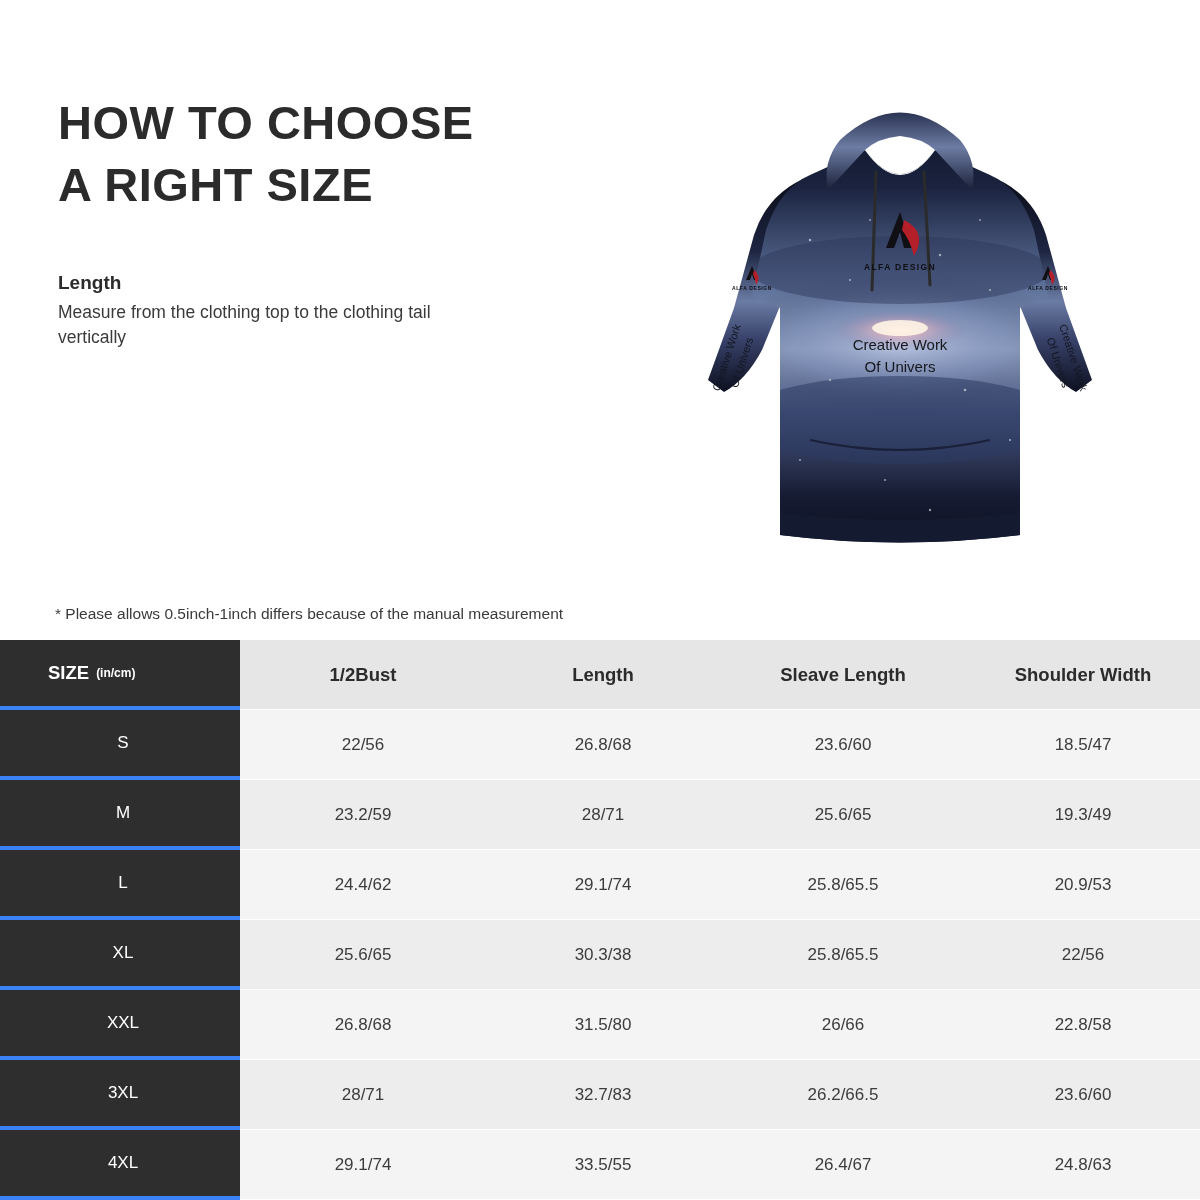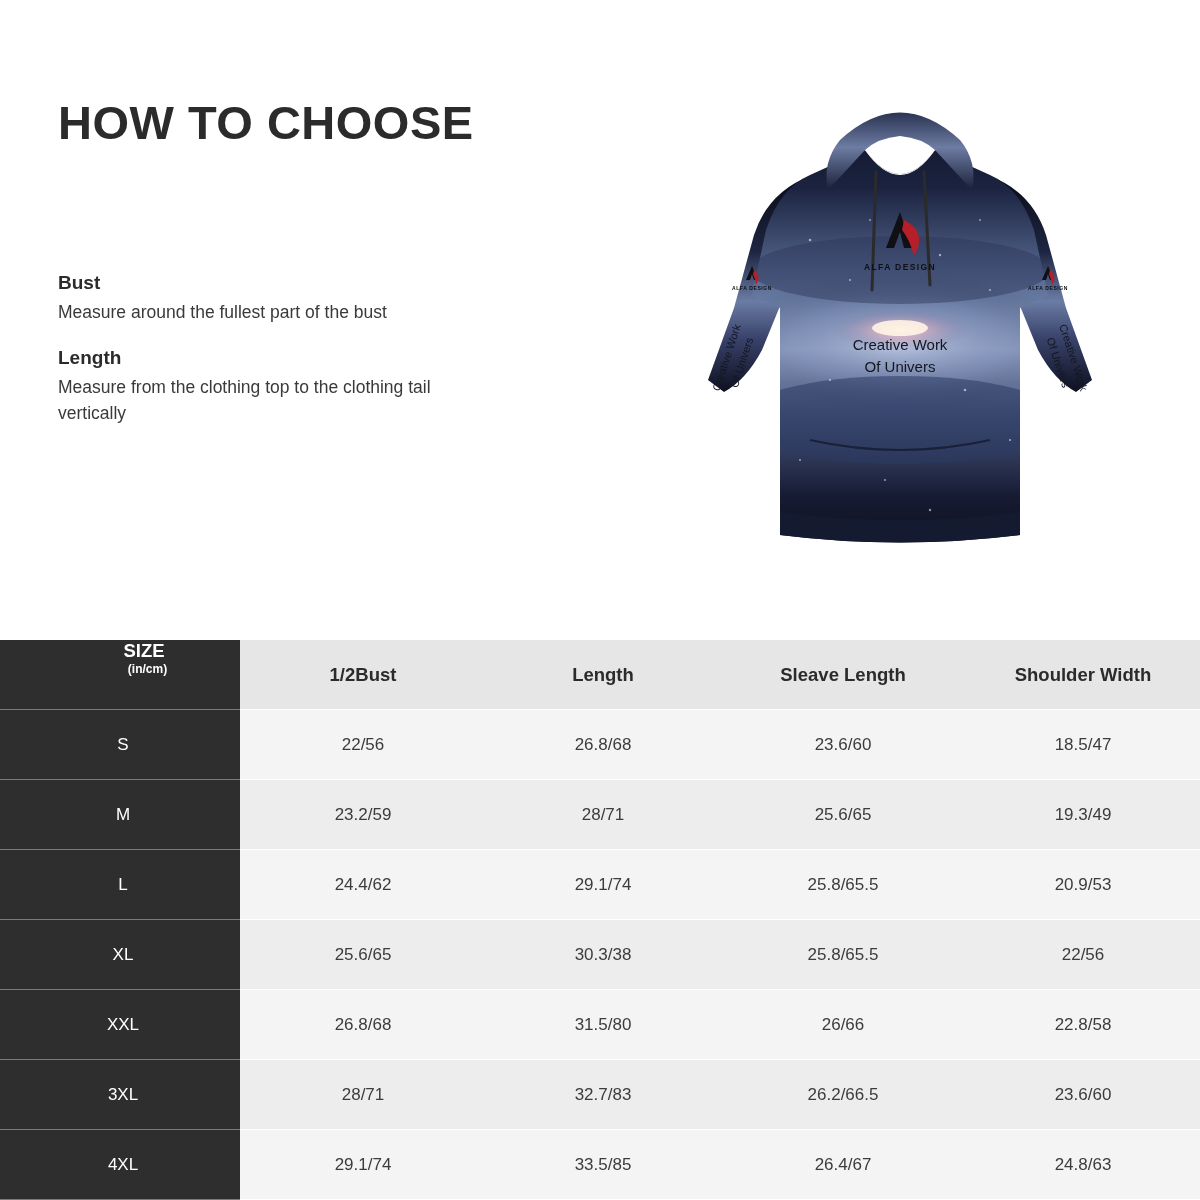--- a/index.html
+++ b/index.html
@@ -96,22 +96,21 @@
     justify-content: center;
     font-size: 17px;
     color: #3c3c3c;
     background: #f4f4f4;
     border-bottom: 1px solid #ffffff;
     padding-left: 6px;
   }
   .cell.lbl {
     background: #2e2e2e;
     color: #ffffff;
-    border-bottom: 1px solid #3b82f6;
-    flex-direction: column;
+    border-bottom: 4px solid #3b82f6;
   }
   .row-head .cell {
     background: #e6e6e6;
     font-size: 18.5px;
     font-weight: bold;
     color: #2b2b2b;
   }
   .row-head .cell.lbl {
     background: #2e2e2e;
     color: #ffffff;
@@ -126,33 +125,31 @@
   .row-alt .cell { background: #ededed; }
   .row-alt .cell.lbl { background: #2e2e2e; }
 </style>
 </head>
 <body>
 
 <div class="top">
 
   <div class="headline">
     <div>HOW TO CHOOSE</div>
+    <div>A RIGHT SIZE</div>
   </div>
 
   <div class="guide">
-    <div class="guide-item">
-      <div class="guide-term">Bust</div>
-      <div class="guide-desc">Measure around the fullest part of the bust</div>
-    </div>
     <div class="guide-item">
       <div class="guide-term">Length</div>
       <div class="guide-desc">Measure from the clothing top to the clothing tail vertically</div>
     </div>
   </div>
 
+  <div class="note">* Please allows 0.5inch-1inch differs because of the  manual measurement</div>
 
   <div class="hoodie-wrap">
     <svg class="hoodie" viewBox="0 0 420 490" xmlns="http://www.w3.org/2000/svg">
       <defs>
         <linearGradient id="bodyGrad" x1="0" y1="0" x2="0" y2="1">
           <stop offset="0%" stop-color="#0b0d18"></stop>
           <stop offset="22%" stop-color="#1b2340"></stop>
           <stop offset="42%" stop-color="#5d7098"></stop>
           <stop offset="55%" stop-color="#8e9ec0"></stop>
           <stop offset="68%" stop-color="#4a5780"></stop>
@@ -316,17 +313,17 @@
     <div class="cell lbl">3XL</div>
     <div class="cell">28/71</div>
     <div class="cell">32.7/83</div>
     <div class="cell">26.2/66.5</div>
     <div class="cell">23.6/60</div>
   </div>
 
   <div style="display:contents">
     <div class="cell lbl">4XL</div>
     <div class="cell">29.1/74</div>
-    <div class="cell">33.5/85</div>
+    <div class="cell">33.5/55</div>
     <div class="cell">26.4/67</div>
     <div class="cell">24.8/63</div>
   </div>
 </div>
 
 </body></html>

